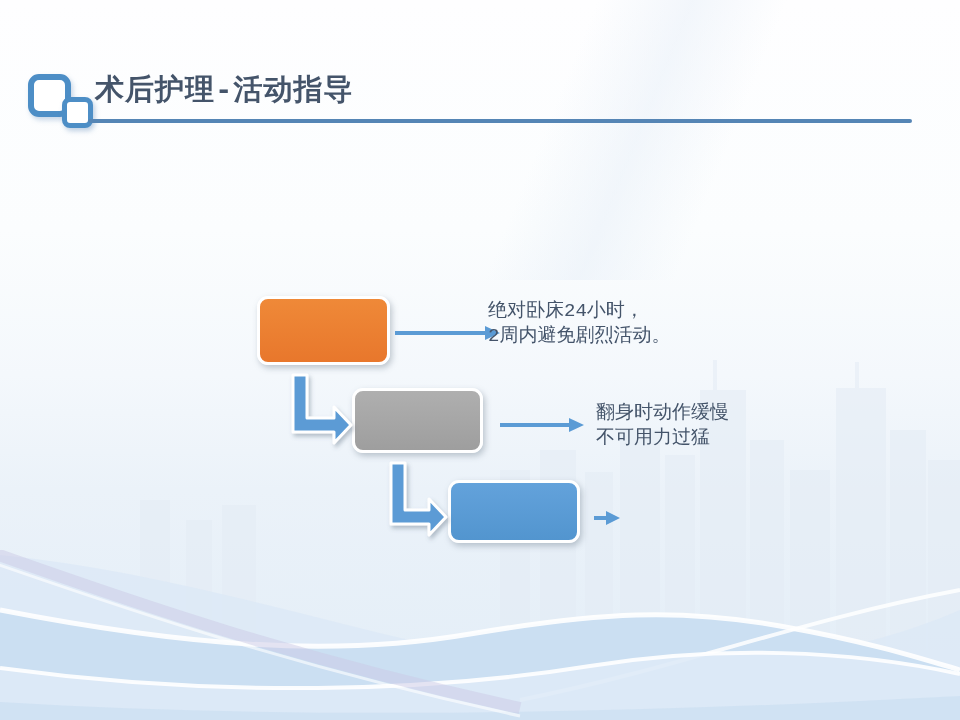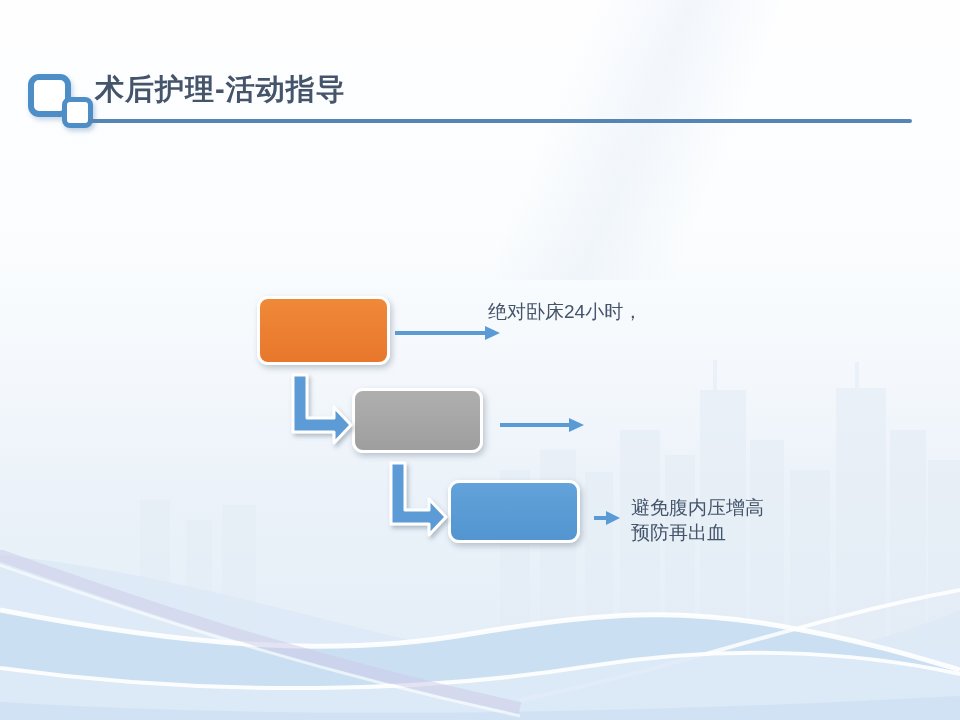--- a/index.html
+++ b/index.html
@@ -3,20 +3,21 @@
 <meta charset="utf-8">
 <style>
   html, body { margin: 0; padding: 0; }
   body {
     width: 960px; height: 720px; overflow: hidden;
     font-family: "Liberation Sans", "DejaVu Sans", sans-serif;
   }
   .stage {
     position: relative; width: 960px; height: 720px; overflow: hidden;
     background: linear-gradient(180deg, #FEFEFF 0%, #FBFDFE 32%, #F4F8FC 52%, #EBF2F9 68%, #E2EDF7 100%);
+    font-family: Liberation Mono, monospace;
   }
   .top-streak {
     position: absolute; left: 280px; top: 0; width: 680px; height: 280px;
     background: linear-gradient(112deg, rgba(255,255,255,0) 40%, rgba(228,237,247,0.45) 52%, rgba(255,255,255,0) 64%);
     pointer-events: none;
   }
   .skyline, .waves, .connectors { position: absolute; left: 0; pointer-events: none; }
   .skyline { top: 0; }
   .waves { bottom: 0; }
   .connectors { top: 0; }
@@ -138,19 +139,20 @@
     </g>
 
     <g>
       <line x1="594" y1="518" x2="608" y2="518" stroke="#5B9BD5" stroke-width="4"></line>
       <polygon points="606,511 620,518 606,525" fill="#5B9BD5"></polygon>
     </g>
   </svg>
 
   <div class="flow-text text-1">
     <div>绝对卧床24小时，</div>
+    <div>2周内避免剧烈活动。</div>
   </div>
-  <div class="flow-text text-3">
-    <div>避免腹内压增高</div>
-    <div>预防再出血</div>
+  <div class="flow-text text-2">
+    <div>翻身时动作缓慢</div>
+    <div>不可用力过猛</div>
   </div>
 
 </div>
 
 </body></html>

